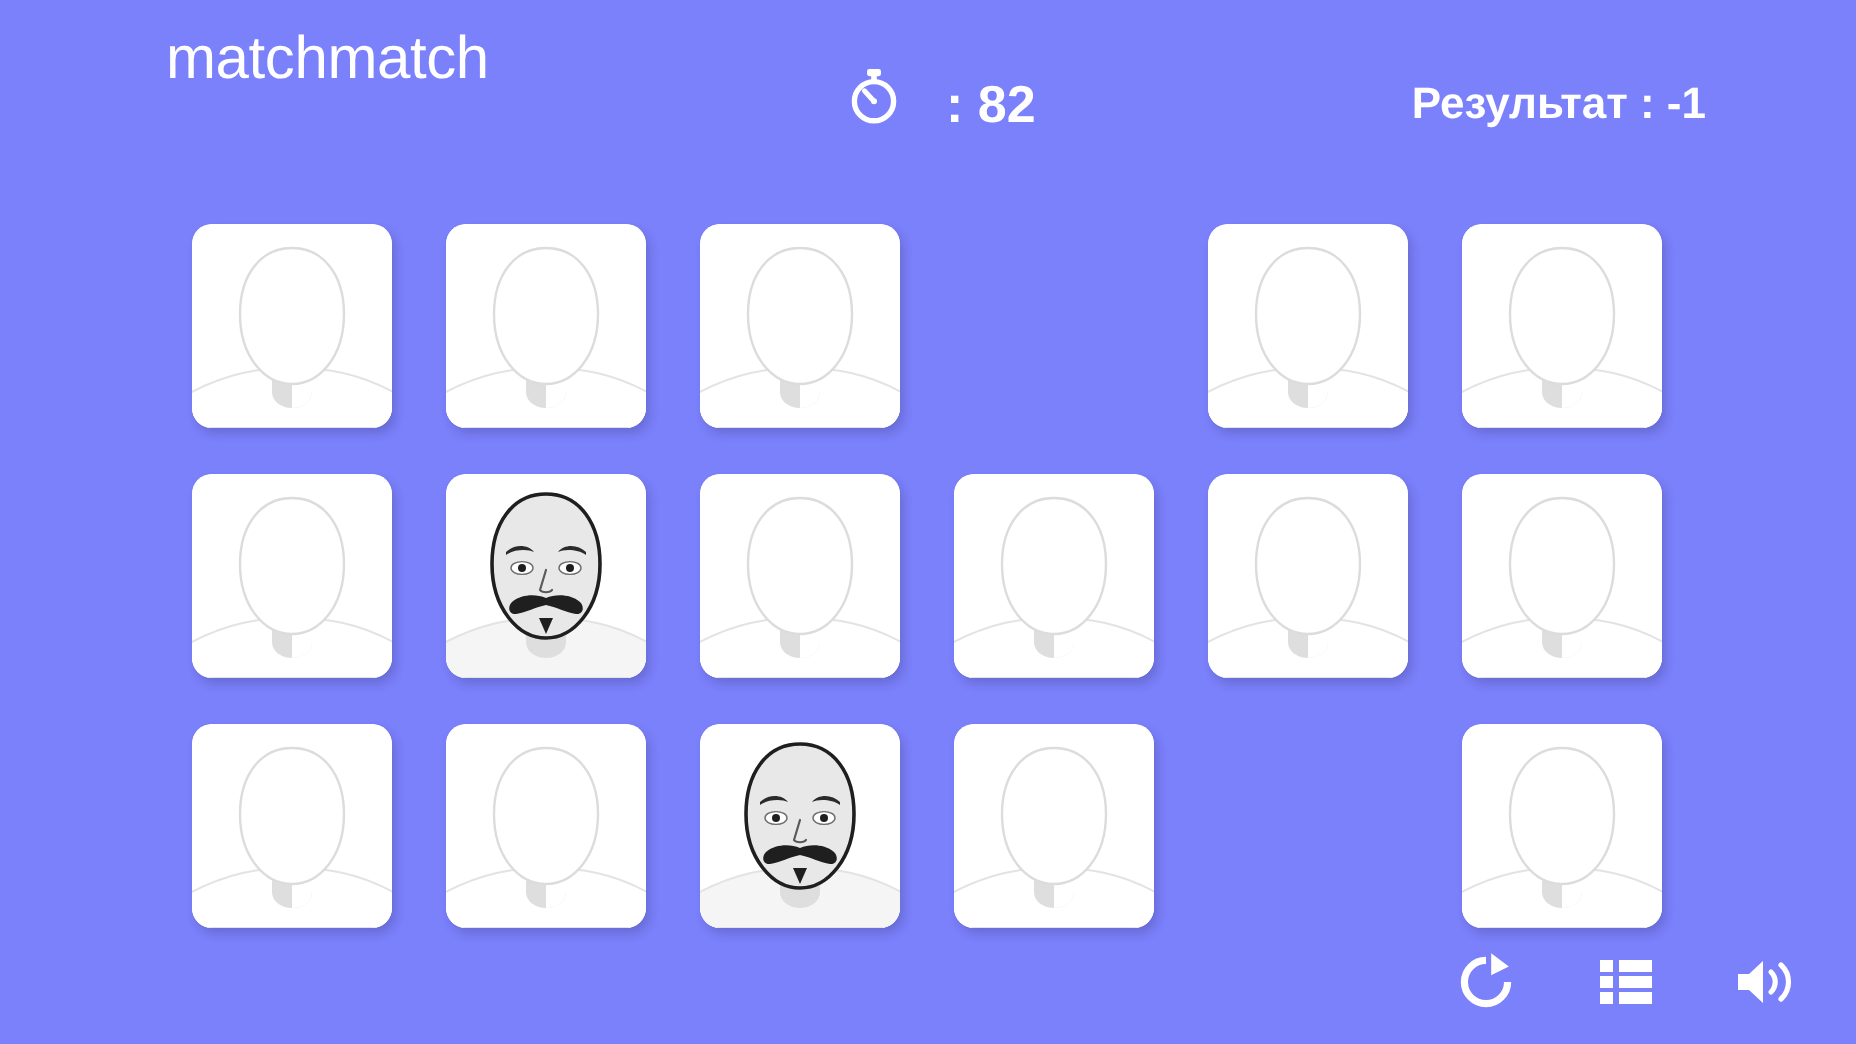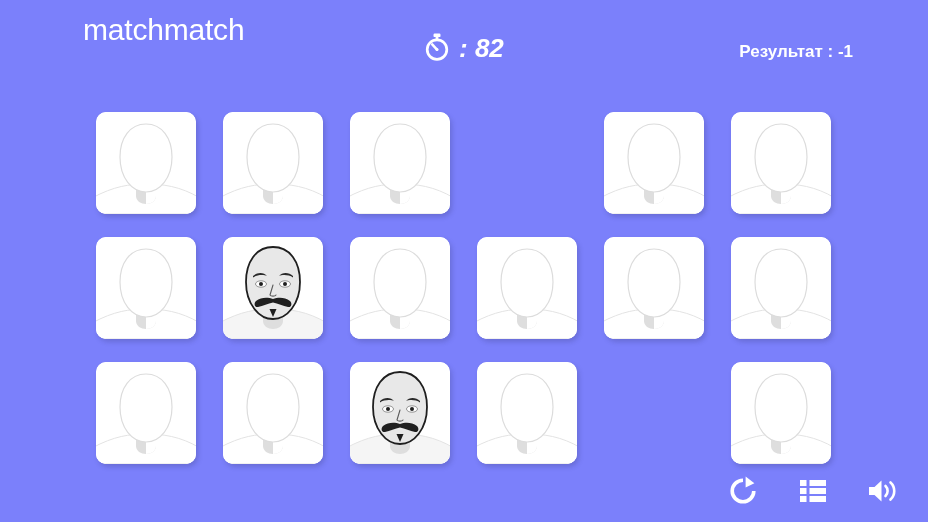--- a/index.html
+++ b/index.html
@@ -35,38 +35,37 @@
   }
   .title .light { font-weight: 300; }
   .title .bold  { font-weight: normal; }
 
   .timer {
     position: absolute;
     left: 424px;
     top: 33px;
     height: 34px;
     display: flex;
-    align-items: flex-start;
-    gap: 9px;
-    font-style: italic;
+    align-items: flex-end;
+    gap: 23px;
   }
   .timer-icon { display: block; }
   .timer-value {
     font-size: 26px;
     font-weight: bold;
     color: #ffffff;
     line-height: 30px;
     white-space: nowrap;
   }
 
   .score {
     position: absolute;
     right: 75px;
     top: 41px;
-    font-size: 17px;
+    font-size: 22px;
     font-weight: bold;
     color: #ffffff;
     white-space: nowrap;
     line-height: 22px;
   }
 
   
   .board {
     position: absolute;
     left: 96px;

